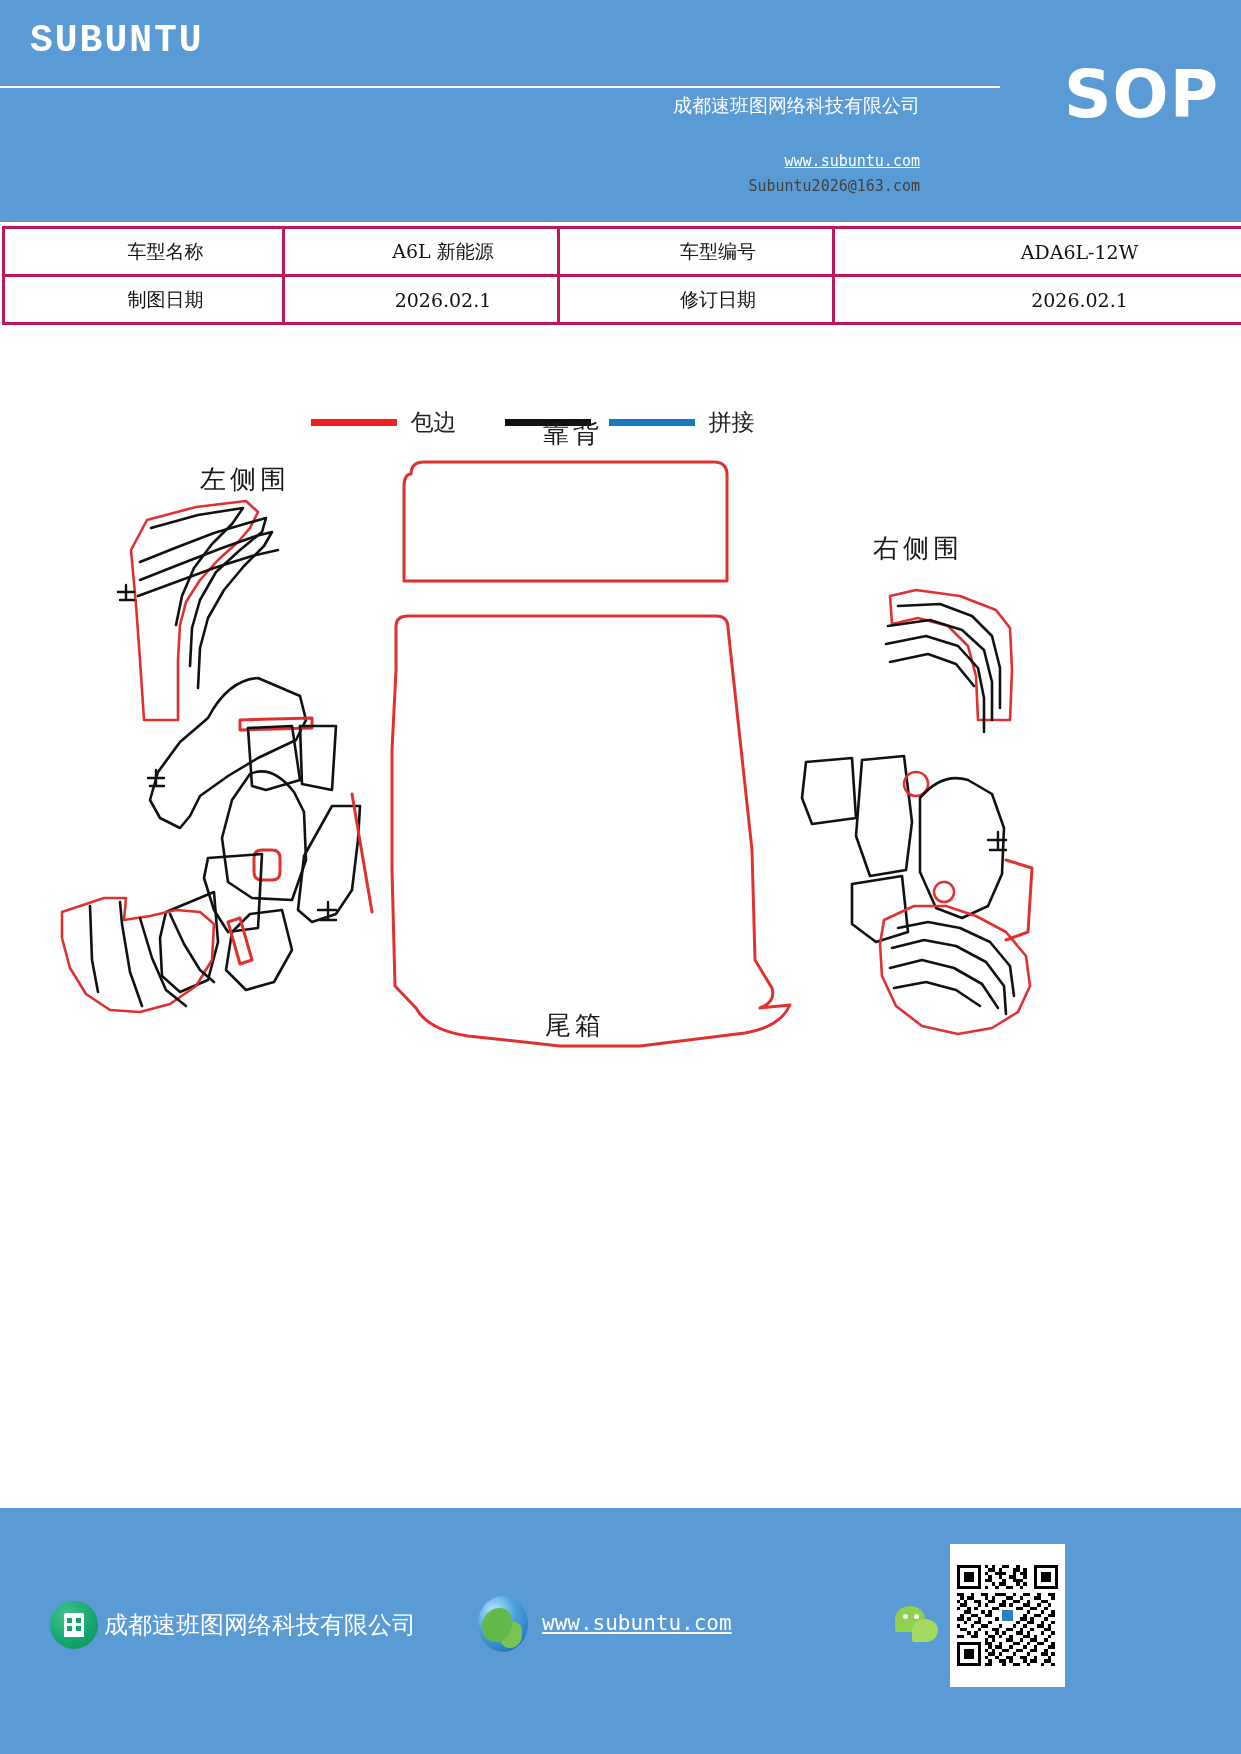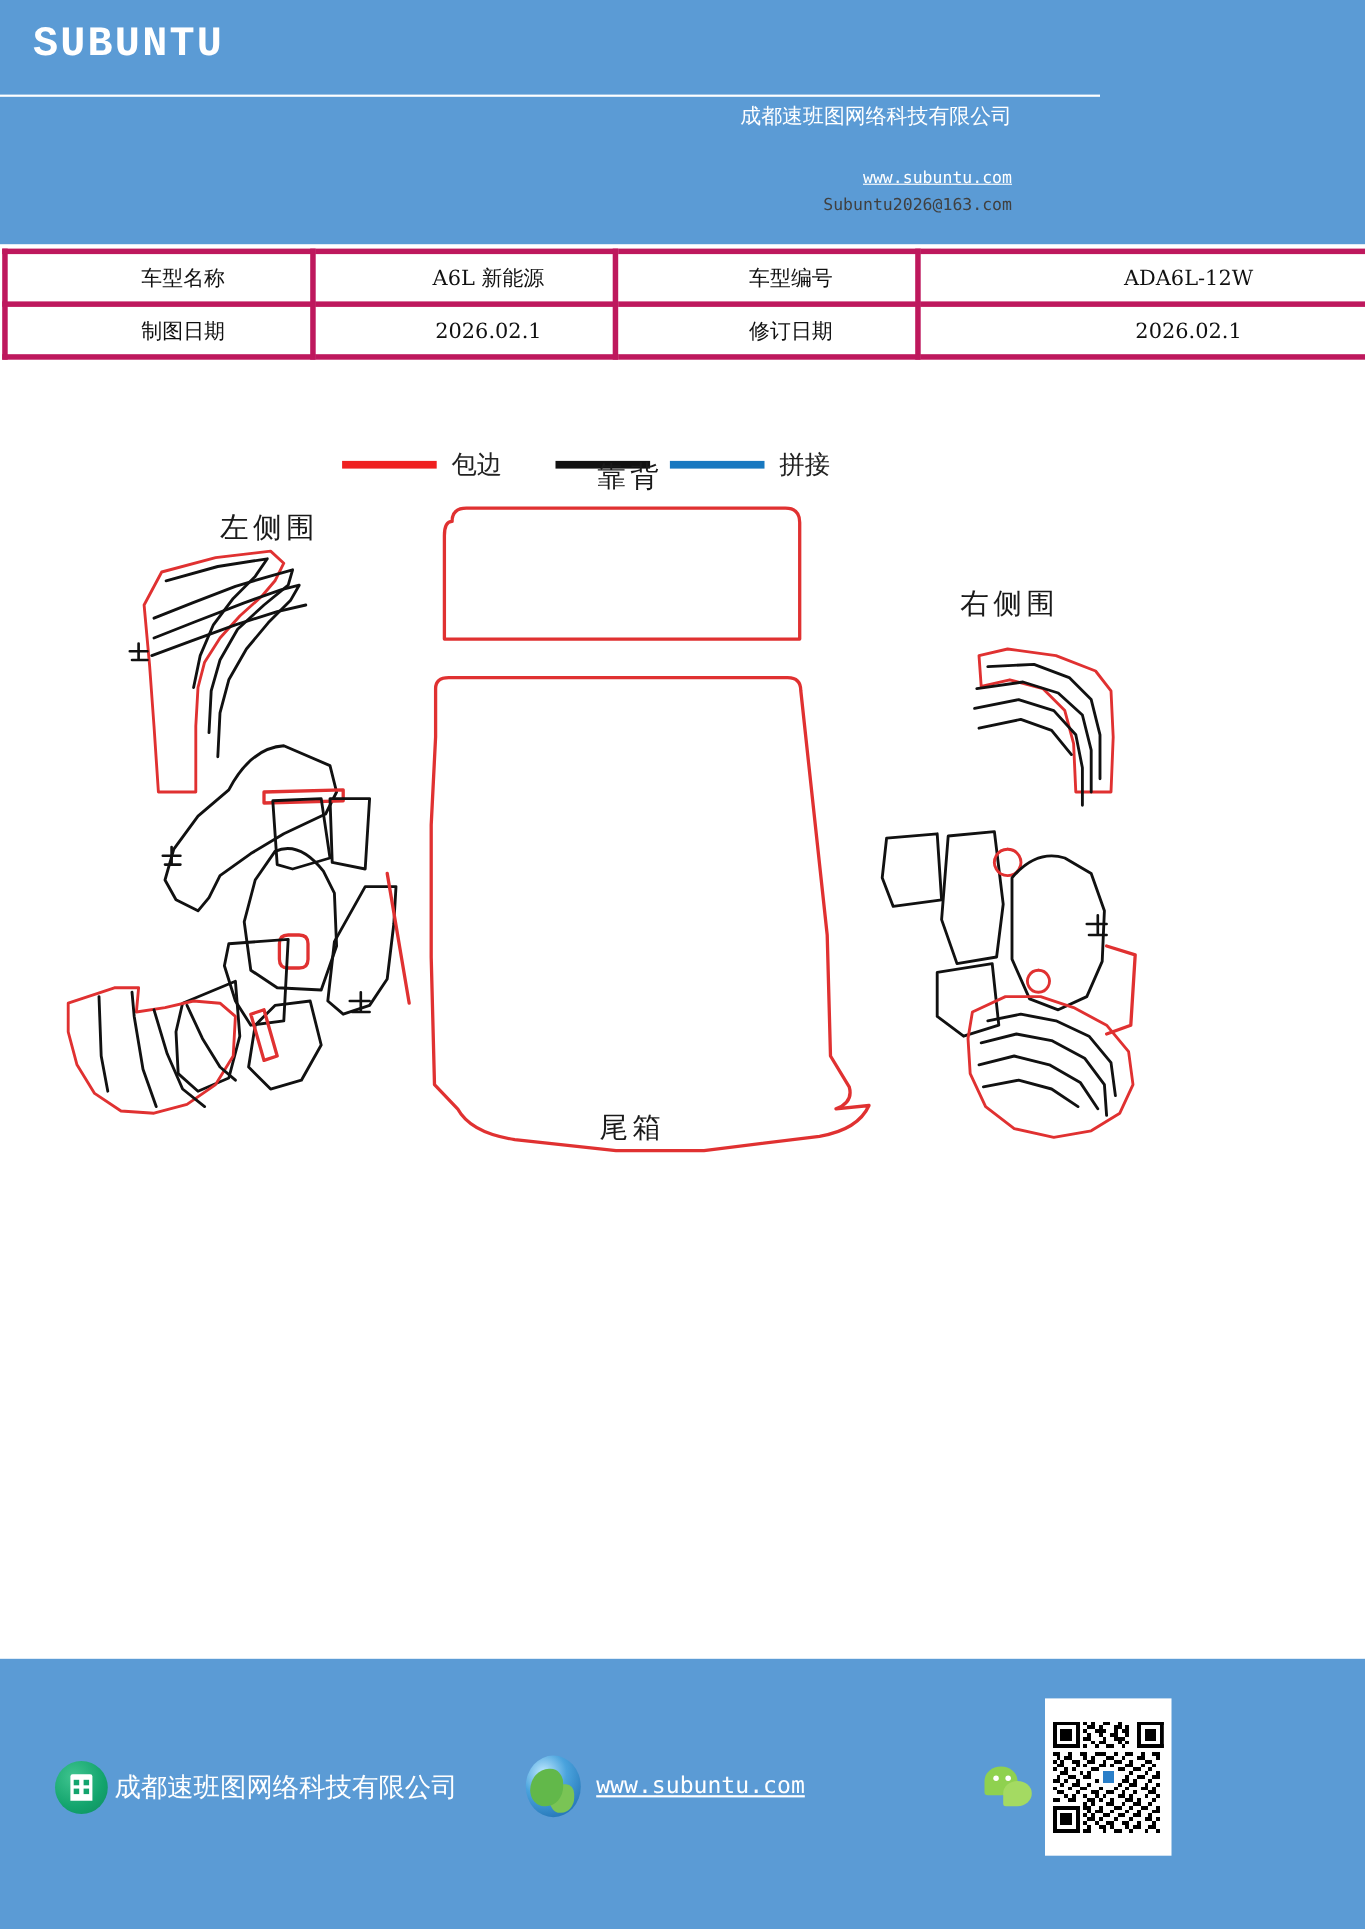--- a/index.html
+++ b/index.html
@@ -53,21 +53,21 @@
     font-family:"DejaVu Sans Mono","Liberation Mono",monospace;
     font-size:15px; color:#404040;
   }
 
   
   .info-table {
     position:absolute; left:2px; top:226px; width:1237px;
     border-collapse:collapse; table-layout:fixed;
   }
   .info-table td {
-    border:5px solid #be185d;
+    border:3px solid #be185d;
     height:48px; text-align:center; vertical-align:middle;
     font-size:19px; color:#111;
     font-family:"DejaVu Serif","Liberation Serif",serif;
     padding-left:44px;
   }
   .col-a { width:280px; }
   .col-b { width:275px; }
   .col-c { width:275px; }
   .col-d { width:448px; }
   .mono { font-family:"DejaVu Sans","Liberation Sans",sans-serif; font-size:18px; }
@@ -165,20 +165,21 @@
 </style>
 </head>
 <body>
 
 <div class="page">
 
   <div class="header">
     <div class="brand">SUBUNTU</div>
     <div class="hr-line"></div>
     <div class="company-top">成都速班图网络科技有限公司</div>
+    <div class="sop">SOP</div>
     <div class="url-top">www.subuntu.com</div>
     <div class="mail-top">Subuntu2026@163.com</div>
   </div>
 
   <table class="info-table">
     <tbody>
         <tr>
       <td class="col-a">车型名称</td>
       <td class="col-b mono">A6L 新能源</td>
       <td class="col-c">车型编号</td>

